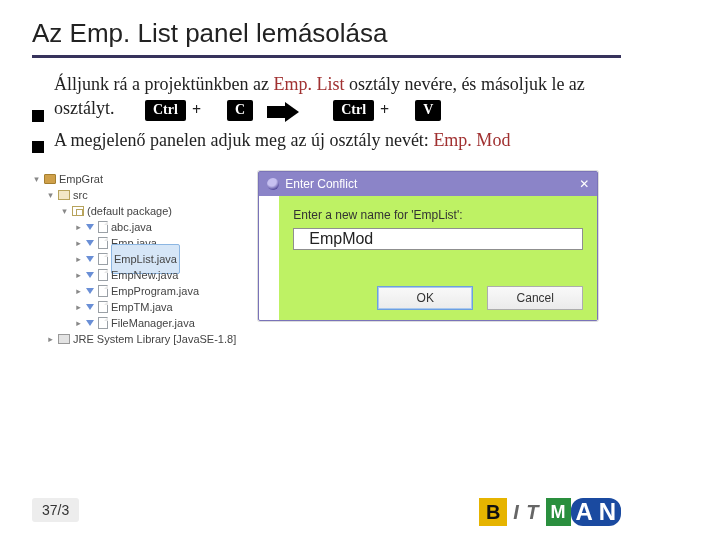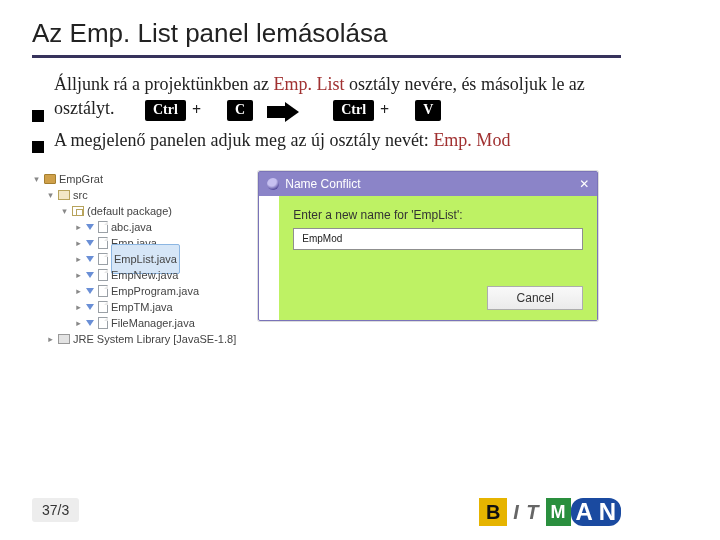--- a/index.html
+++ b/index.html
@@ -41,21 +41,21 @@
   .lib-icon { width: 12px; height: 10px; background: #e3e3e3; border: 1px solid #999; }
 
   
   .dialog { width: 340px; border: 1px solid #7a73b8; border-radius: 2px; font-size: 12px; box-shadow: 0 0 0 1px #ddd; }
   .dialog-titlebar { background: #8b84c8; color: #fff; height: 24px; display: flex; align-items: center; padding: 0 8px; }
   .dialog-titlebar .tb-icon { width: 12px; height: 12px; border-radius: 50%; background: radial-gradient(circle at 40% 30%, #c6c0f0 40%, #544a9c 75%); margin-right: 6px; }
   .dialog-titlebar .spacer { flex: 1; }
   .dialog-titlebar .close { color: #fff; }
   .dialog-body { padding: 12px 14px 10px 14px; background: #bef264; margin-left: 20px; }
   .dlg-label { color: #333; margin-bottom: 6px; }
-  .dlg-input { width: 100%; height: 22px; border: 1px solid #8f8f8f; background: #fff; font-size: 10px; padding: 2px 8px; color: #222; }
+  .dlg-input { width: 100%; height: 22px; border: 1px solid #8f8f8f; background: #fff; font-size: 16px; padding: 2px 15px; color: #222; }
   .dlg-buttons { display: flex; justify-content: flex-end; gap: 14px; margin-top: 36px; }
   .dlg-btn { width: 96px; height: 24px; border: 1px solid #adadad; background: linear-gradient(#f9f9f9, #ebebeb); font-size: 12px; color: #333; cursor: pointer; }
   .dlg-btn.ok { border: 1px solid #6d9fe0; box-shadow: 0 0 0 1px #a9c8ee inset; }
 
   .footer { position: absolute; bottom: 14px; left: 32px; right: 32px; display: flex; align-items: flex-start; justify-content: space-between; }
   .page-badge { background: #ededed; border-radius: 3px; padding: 4px 10px; font-size: 14px; color: #333; }
   .logo { display: flex; align-items: center; font-weight: bold; }
   .logo .b  { background: #e6b400; color: #111; width: 28px; height: 28px; display: flex; align-items: center; justify-content: center; font-size: 20px; }
   .logo .it { color: #666; font-size: 20px; font-style: italic; padding: 0 6px; letter-spacing: 1px; }
   .logo .m  { background: #2a8f3e; color: #fff; height: 28px; display: flex; align-items: center; padding: 0 5px; font-size: 18px; }
@@ -159,28 +159,29 @@
       <div class="tree-row indent1">
         <span class="tw">▸</span>
           <span class="lib-icon"></span>
         <span>JRE System Library [JavaSE-1.8]</span>
       </div>
     </div>
 
     <div class="dialog">
       <div class="dialog-titlebar">
         <span class="tb-icon"></span>
-        <span>Name Conflict</span>
+        <span>Enter Conflict</span>
         <span class="spacer"></span>
         <span class="close">✕</span>
       </div>
       <div class="dialog-body">
         <div class="dlg-label">Enter a new name for 'EmpList':</div>
         <input class="dlg-input" value="EmpMod" style="">
         <div class="dlg-buttons">
+          <button class="dlg-btn ok">OK</button>
           <button class="dlg-btn">Cancel</button>
         </div>
       </div>
     </div>
   </div>
 
   <div class="footer">
     <div class="page-badge">37/3</div>
     <div class="logo">
       <span class="b">B</span>

